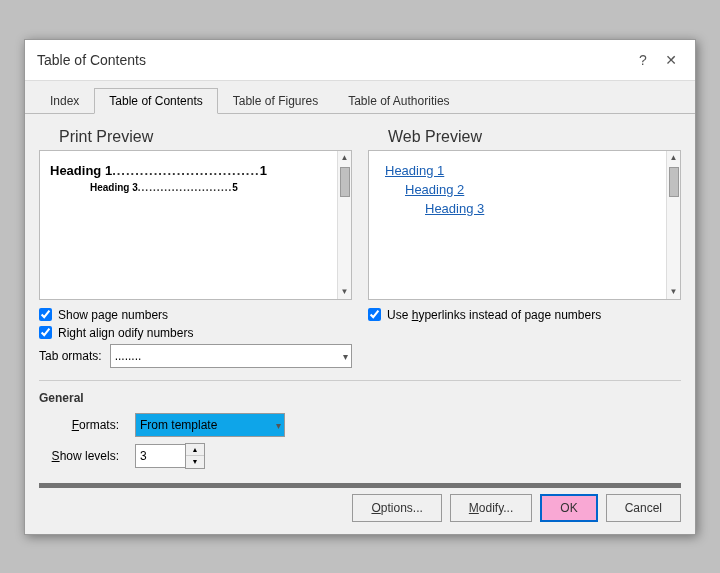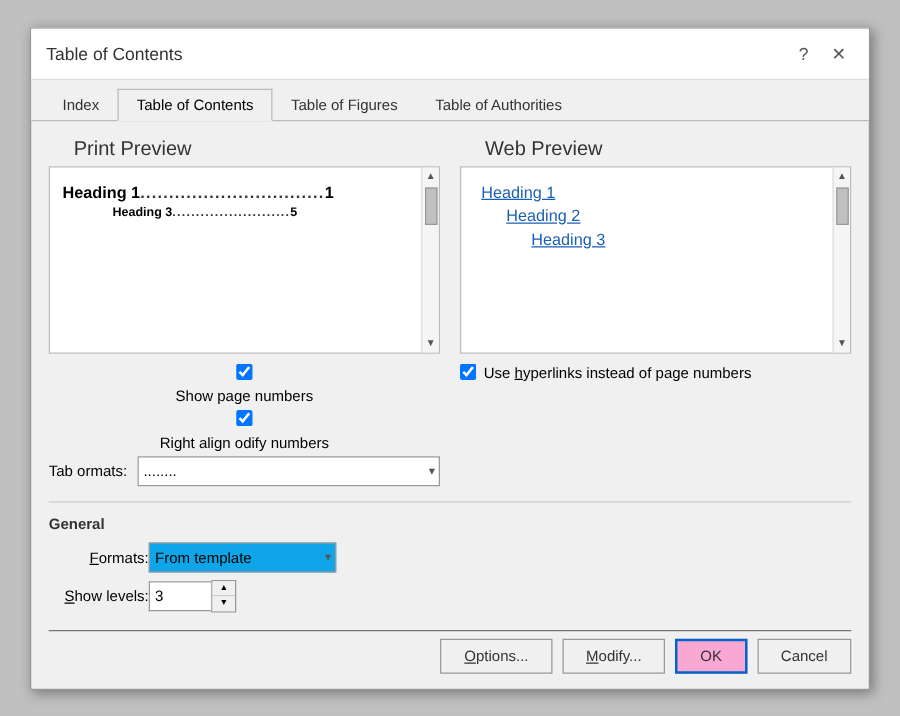--- a/index.html
+++ b/index.html
@@ -176,21 +176,20 @@
       font-size: 13px;
       padding: 2px 0 2px 46px;
       cursor: pointer;
     }
     .checkbox-row {
       display: flex;
       align-items: center;
       gap: 6px;
       margin-bottom: 4px;
       font-size: 12px;
-      flex-direction: column;
     }
     .checkbox-row input[type=checkbox] {
       width: 13px;
       height: 13px;
       cursor: pointer;
     }
     .tab-leader-row {
       display: flex;
       align-items: center;
       gap: 8px;
@@ -242,21 +241,21 @@
     }
     .section-label {
       font-size: 12px;
       font-weight: 600;
       color: #333;
       margin-bottom: 8px;
     }
     .form-row {
       display: flex;
       align-items: center;
-      gap: 0;
+      gap: 16px;
       margin-bottom: 6px;
       font-size: 12px;
     }
     .form-label {
       width: 80px;
       text-align: right;
       font-size: 12px;
     }
     .form-label span {
       text-decoration: underline;
@@ -320,21 +319,21 @@
       border-bottom: 1px solid #ccc;
       line-height: 1;
     }
     .spinner-btn:last-child { border-bottom: none; }
 
     .bottom-buttons {
       display: flex;
       justify-content: flex-end;
       gap: 8px;
       padding-top: 6px;
-      border-top: 1px solid #737373;
+      border-top: 5px solid #737373;
     }
     .btn {
       height: 28px;
       padding: 0 18px;
       border: 1px solid #999;
       background: #f0f0f0;
       cursor: pointer;
       font-size: 12px;
       color: #333;
     }

